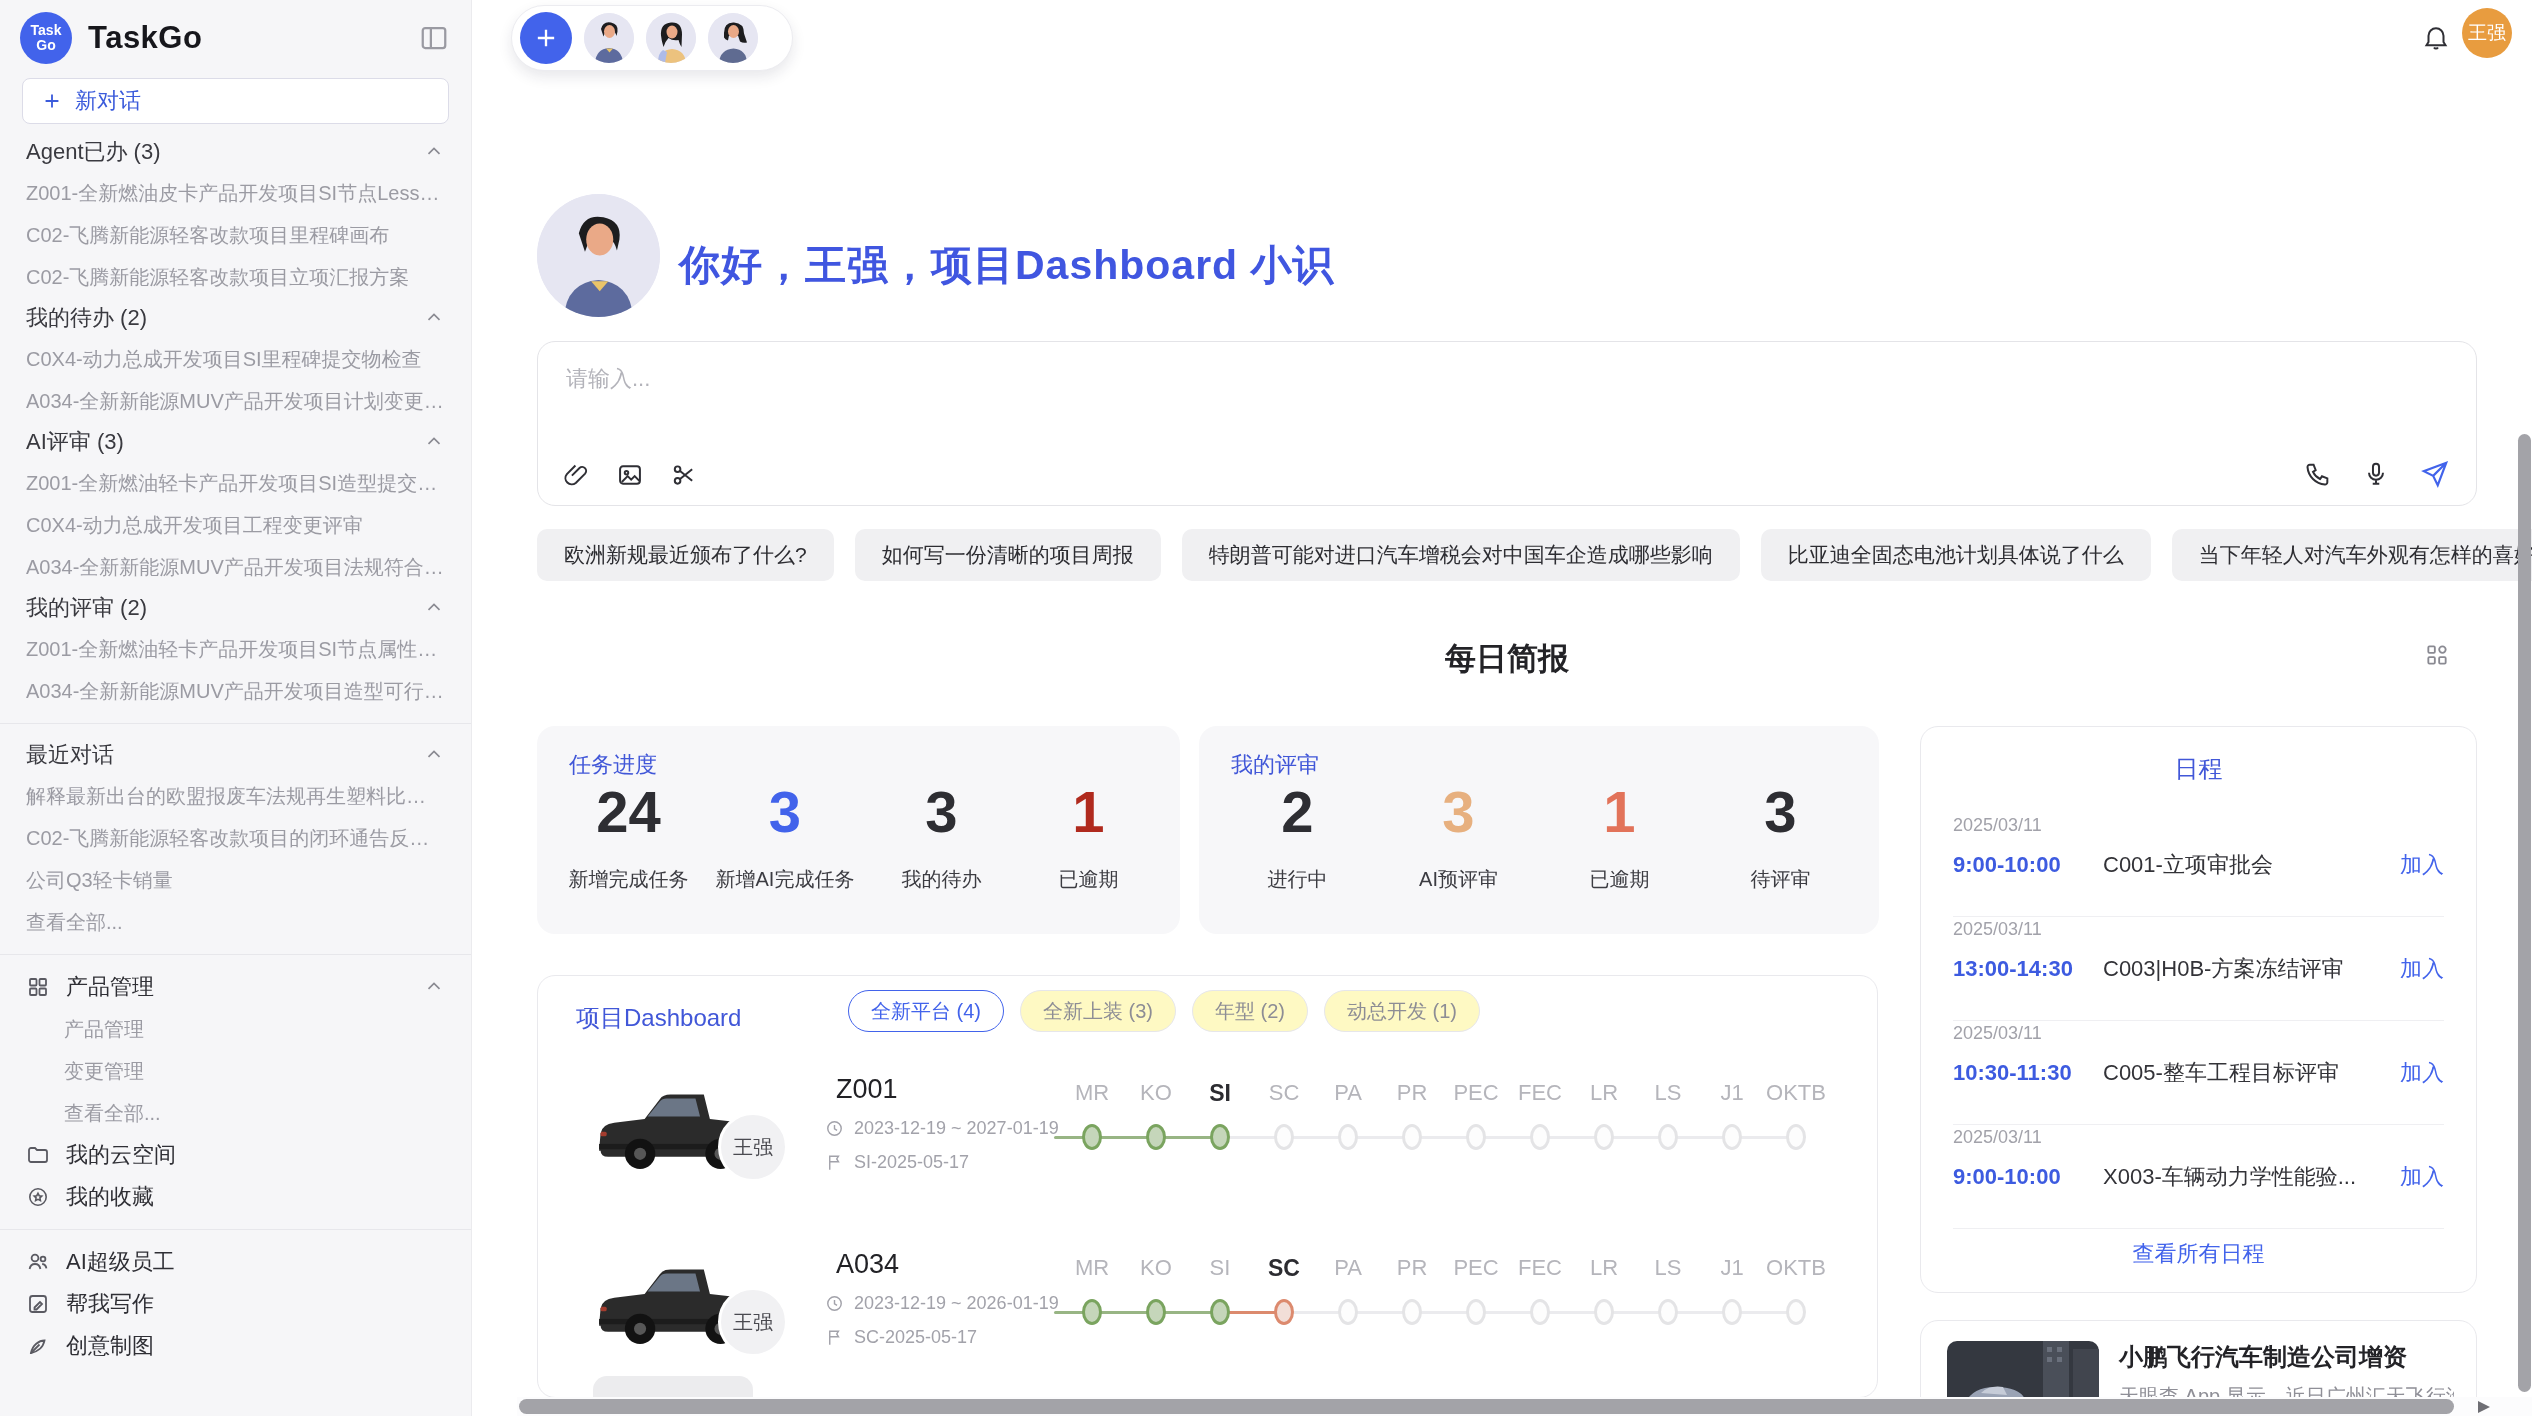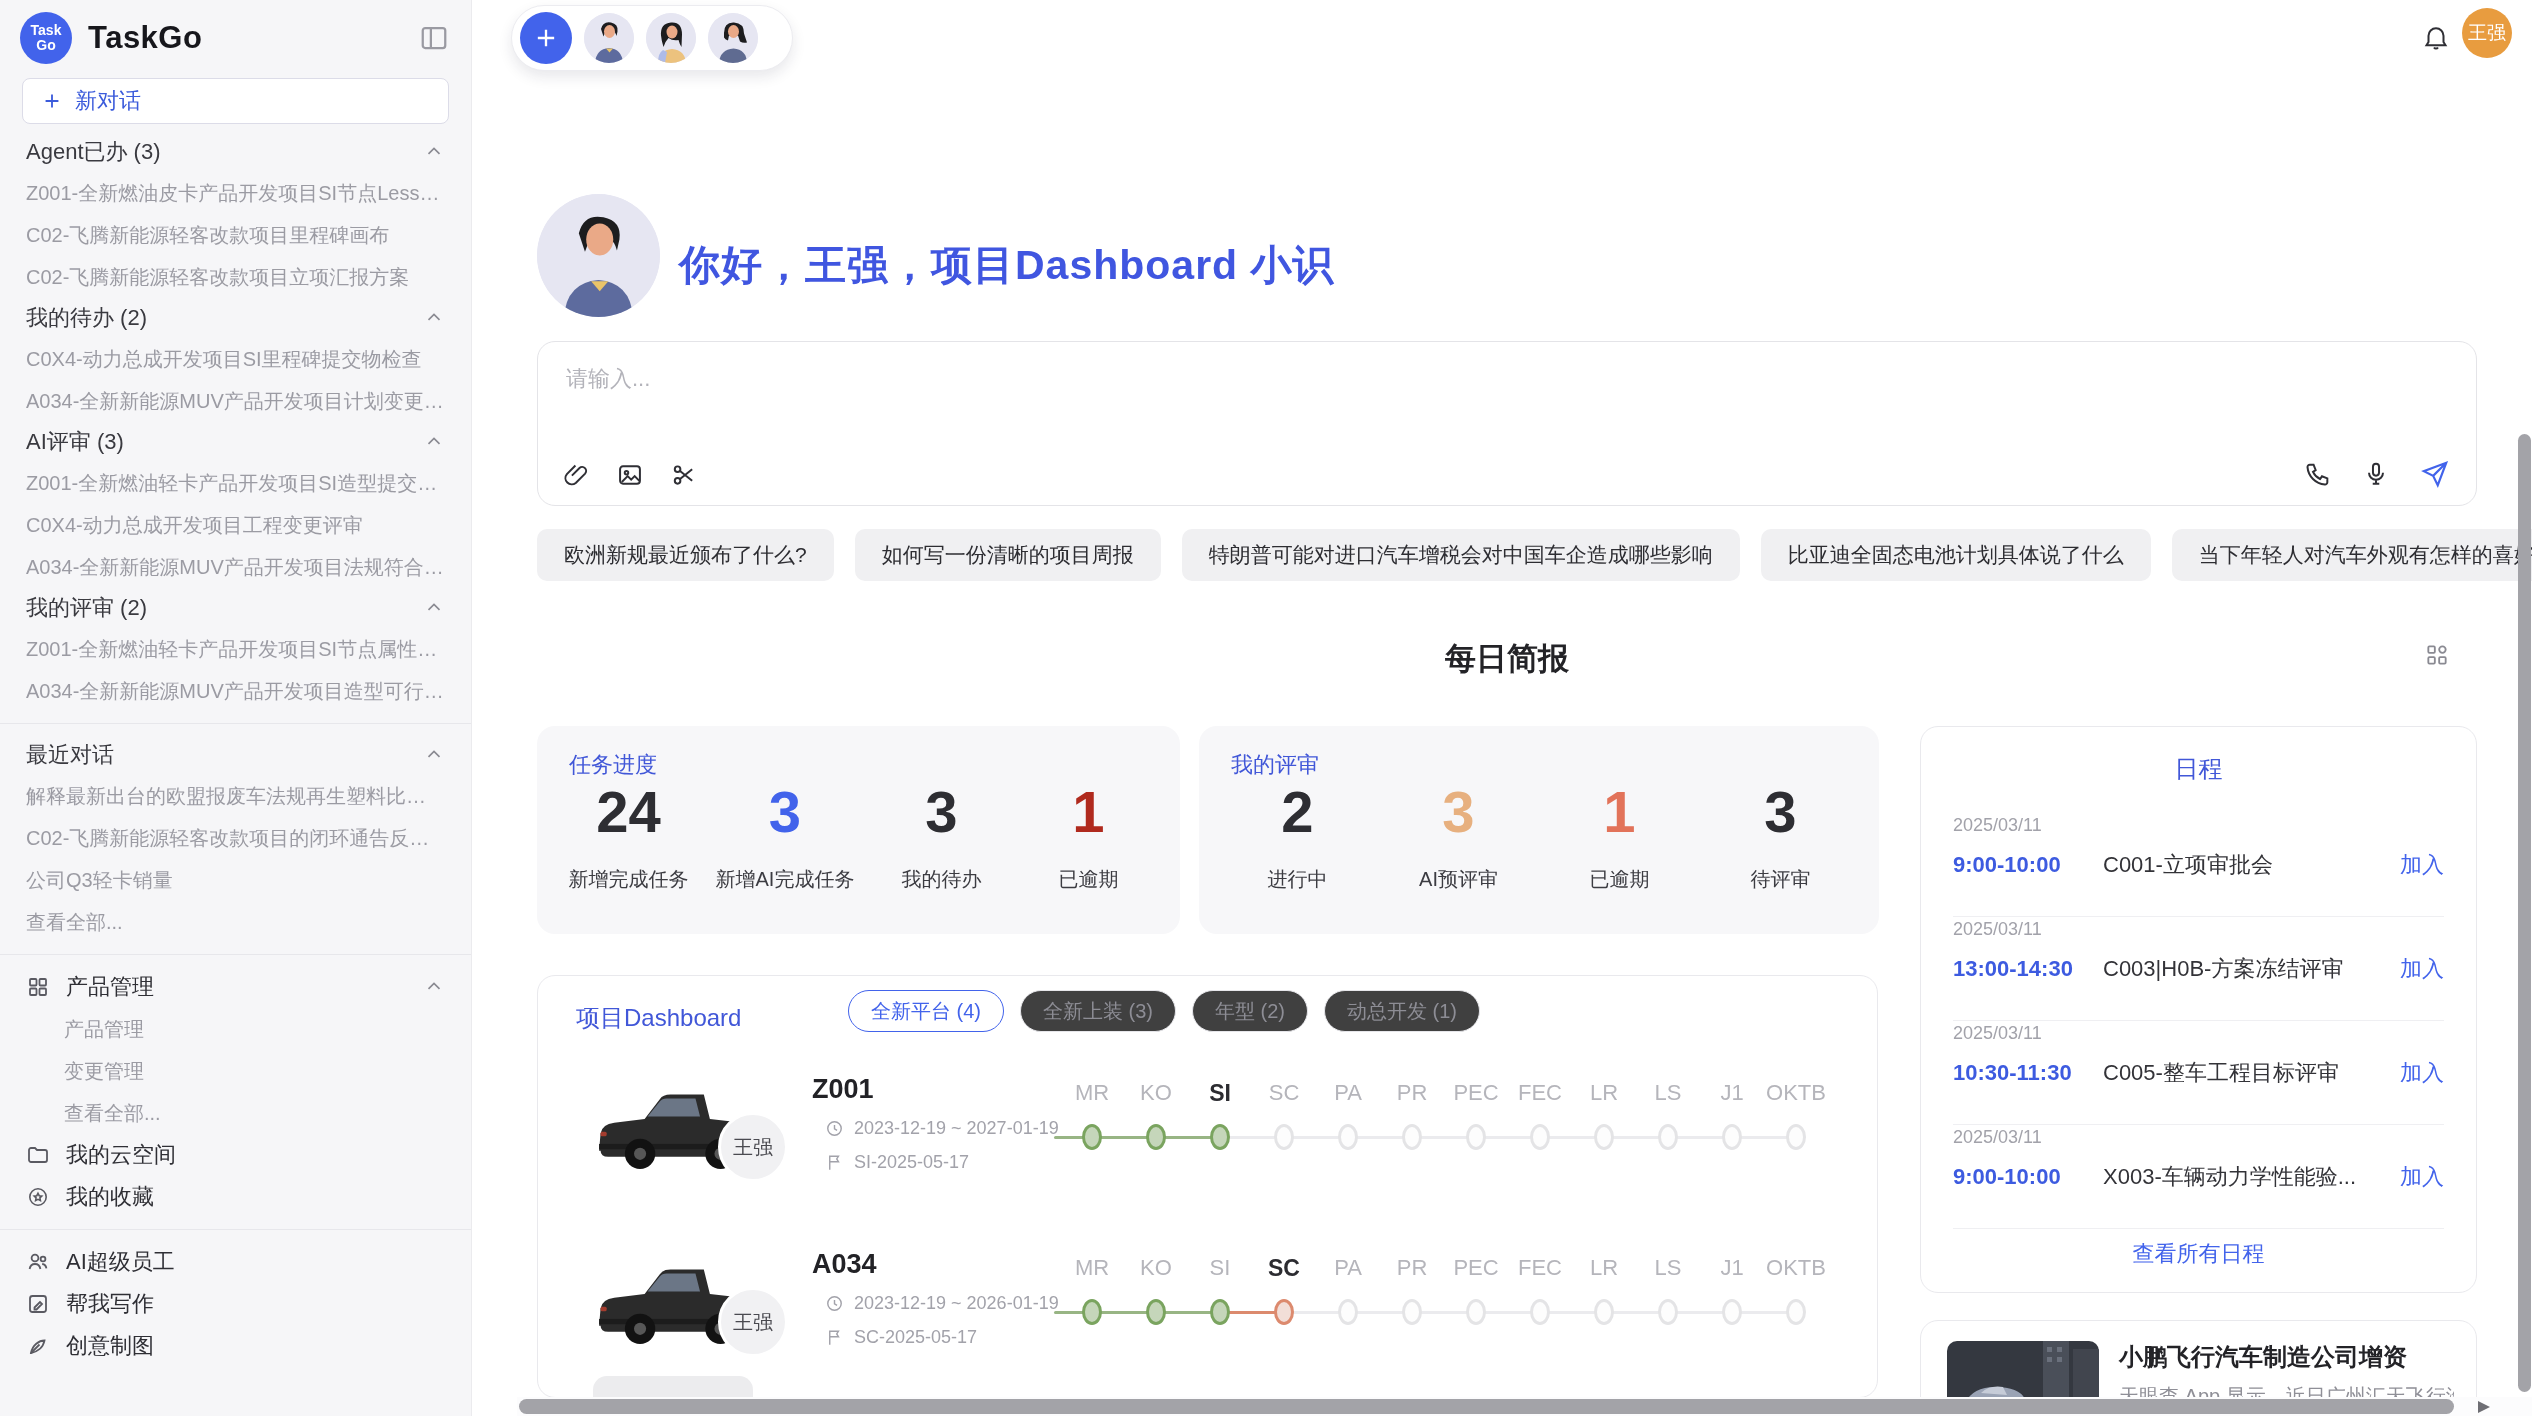--- a/index.html
+++ b/index.html
@@ -57,26 +57,26 @@
   .stat-label { font-size:22px; color:#4157d8; padding-left:14px; }
   .stat-row { display:flex; justify-content:space-around; }
   .stat-col { text-align:center; min-width:120px; }
   .stat-val { font-size:58px; font-weight:600; line-height:64px; }
   .stat-name { margin-top:22px; font-size:20px; color:#3c3c42; }
 
   
   .dash-card { position:absolute; left:537px; top:975px; width:1341px; height:423px; background:#fff; border:1.5px solid #e9e9ed; border-radius:18px; overflow:hidden; }
   .dash-title { position:absolute; left:38px; top:26px; font-size:24px; color:#4157d8; }
   .dash-tabs { position:absolute; left:310px; top:14px; display:flex; gap:16px; }
-  .dtab { height:42px; line-height:40px; padding:0 22px; border-radius:21px; font-size:20px; color:#8d8d95; background:#404040; border:1px solid #e6e6ea; cursor:pointer; }
+  .dtab { height:42px; line-height:40px; padding:0 22px; border-radius:21px; font-size:20px; color:#8d8d95; background:#fef9c3; border:1px solid #e6e6ea; cursor:pointer; }
   .dtab.active { background:#fff; border:1.5px solid #4263eb; color:#4263eb; }
   .proj-row { position:absolute; left:0; width:1340px; height:175px; }
   .proj-car { position:absolute; left:55px; top:20px; width:167px; height:124px; }
   .proj-owner { position:absolute; left:180px; top:66px; width:70px; height:70px; border-radius:50%; background:#f1f1f3; border:3px solid #fff; display:flex; align-items:center; justify-content:center; font-size:20px; color:#4a4a50; }
-  .proj-code { position:absolute; left:274px; top:28px; font-size:27px; font-weight:700; color:#222226; }
+  .proj-code { position:absolute; left:298px; top:28px; font-size:27px; font-weight:400; color:#222226; }
   .proj-meta { position:absolute; left:287px; display:flex; align-items:center; gap:10px; font-size:18px; color:#a2a2aa; }
   .pm1 { top:72px; } .pm2 { top:106px; }
   .ms { position:absolute; left:522px; top:34px; width:800px; height:96px; }
   .ms-label { position:absolute; top:0; width:64px; text-align:center; font-size:22px; color:#b5b5bb; }
   .ms-label.active { color:#2c2c31; font-weight:700; font-size:23px; }
   .ms-line { position:absolute; height:3px; top:56px; border-radius:2px; }
   .ms-dot { position:absolute; width:20px; height:26px; border-radius:50%; top:44px; border:3px solid; background:#fff; }
   .car-ghost { position:absolute; left:55px; top:400px; width:160px; height:40px; border-radius:14px 14px 0 0; background:#ececee; }
 
   

